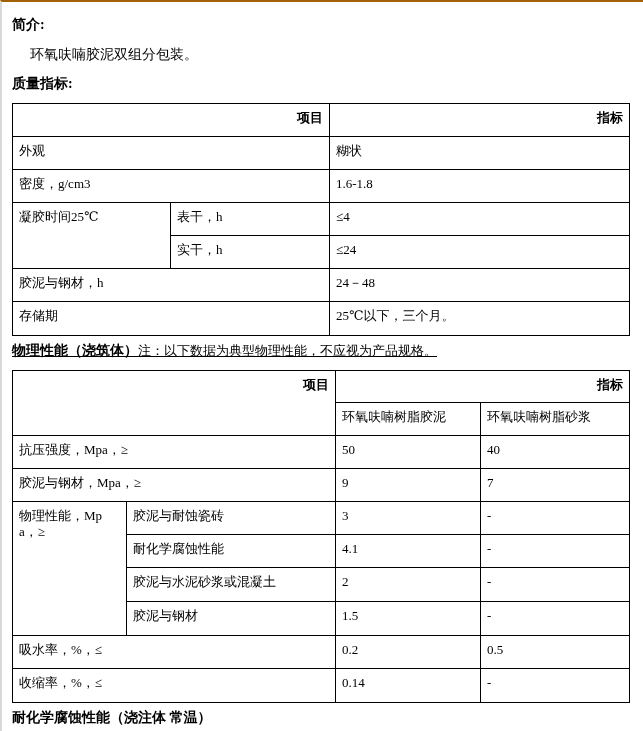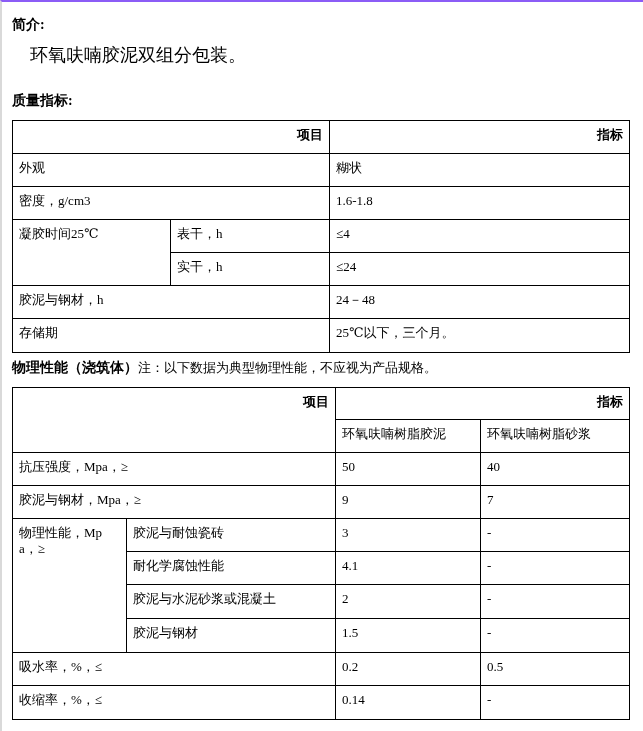--- a/index.html
+++ b/index.html
@@ -5,36 +5,36 @@
   * { box-sizing: border-box; margin: 0; padding: 0; }
   html, body {
     width: 643px; height: 731px;
     background: #fff;
     overflow: hidden;
     font-family: "Liberation Serif", "DejaVu Serif", serif;
     color: #000;
   }
   .page {
     width: 643px; height: 731px;
-    border-top: 2px solid #8b5cf6;
+    border-top: 2px solid #a16207;
     border-left: 2px solid #d9d9d9;
     padding: 12px 16px 0 10px;
   }
   h3.doc-heading {
     font-size: 14px;
     font-weight: bold;
     line-height: 17px;
   }
   .intro-heading { margin-top: 2px; }
   .intro-text {
-    font-size: 18px;
+    font-size: 14px;
     line-height: 16px;
     margin: 14px 0 0 18px;
   }
-  .quality-heading { margin-top: 29px; }
+  .quality-heading { margin-top: 12px; }
   table {
     border-collapse: collapse;
     table-layout: fixed;
     width: 617px;
   }
   .quality-table { margin-top: 11px; }
   td {
     border: 1px solid #000;
     vertical-align: top;
     padding: 6px 6px 2px 6px;
@@ -44,20 +44,21 @@
     word-break: break-all;
   }
   td.hdr {
     font-weight: bold;
     text-align: right;
   }
   .note-line {
     font-size: 13px;
     line-height: 16px;
     margin-top: 7px;
+    text-decoration: underline;
   }
   .note-line b { font-size: 14px; }
   .physical-table { margin-top: 11px; }
   .chemical-heading { margin-top: 6px; }
 </style>
 </head>
 <body>
 
 <div class="page">
 
@@ -159,14 +160,15 @@
       <td>0.5</td>
     </tr>
     <tr style="height:34px">
       <td colspan="2">收缩率，%，≤</td>
       <td>0.14</td>
       <td>-</td>
     </tr>
   </tbody>
     </table>
 
+  <h3 class="doc-heading chemical-heading">耐化学腐蚀性能（浇注体 常温）</h3>
 
 </div>
 
 </body></html>

